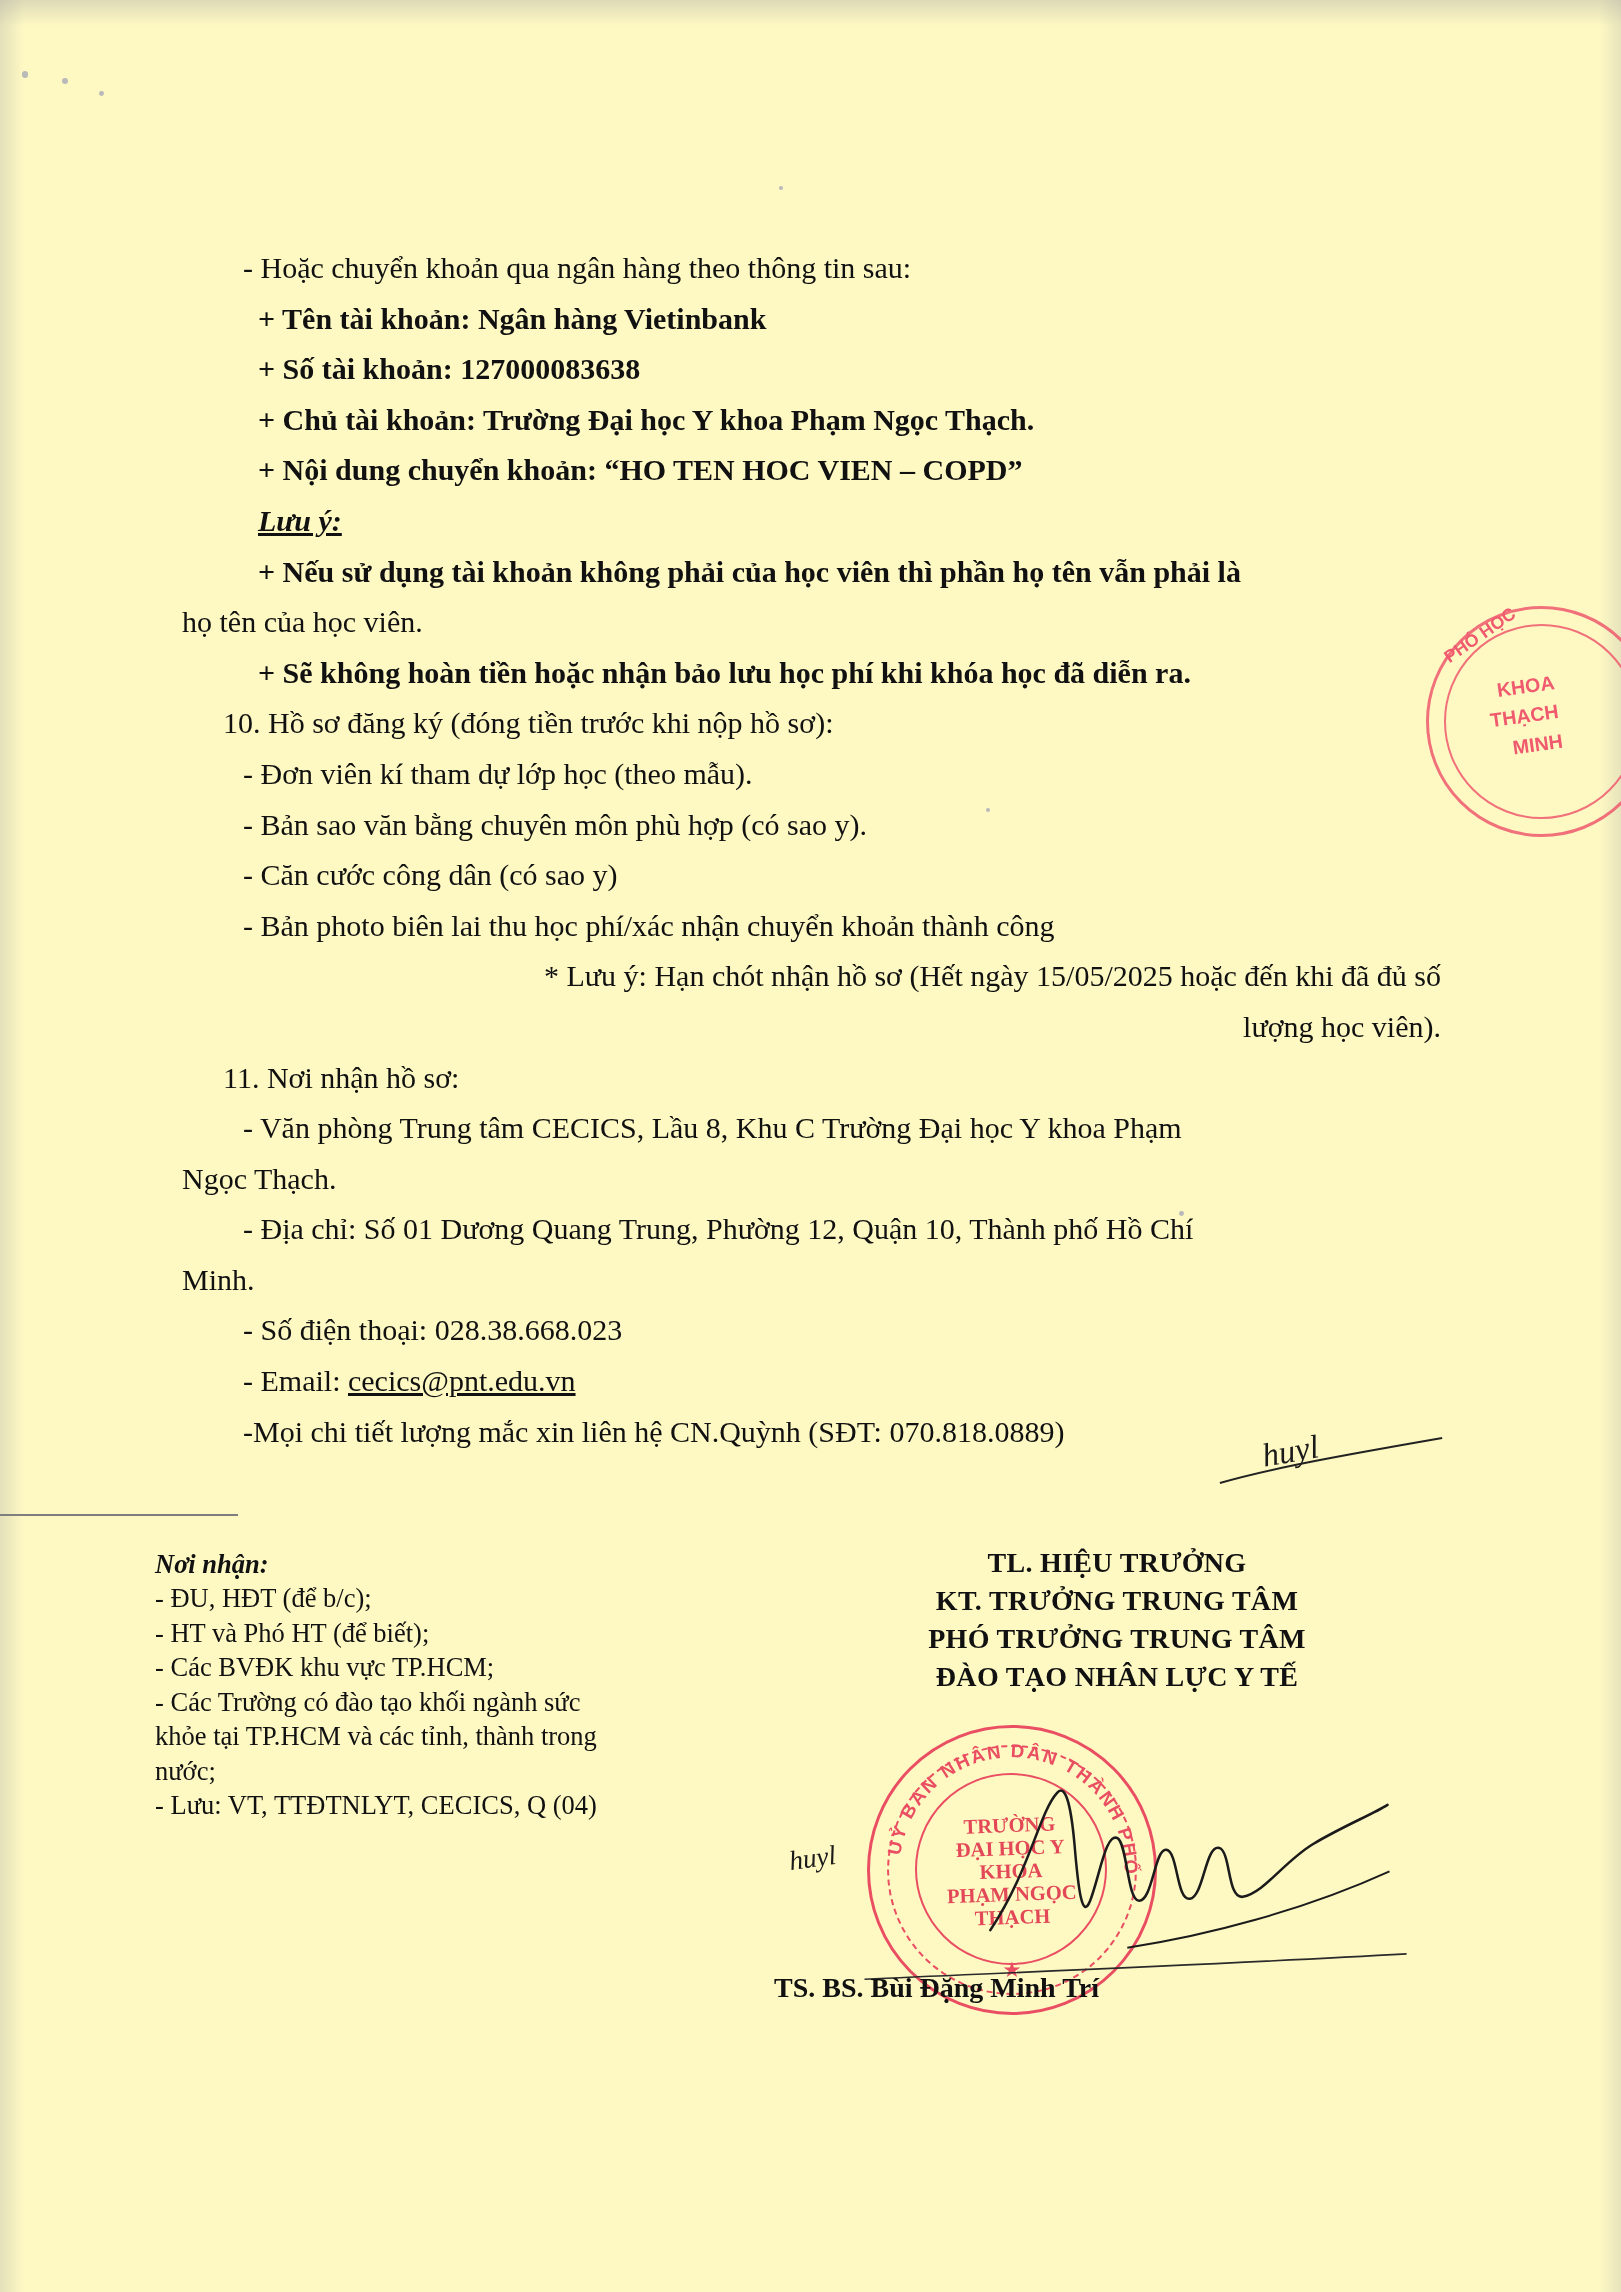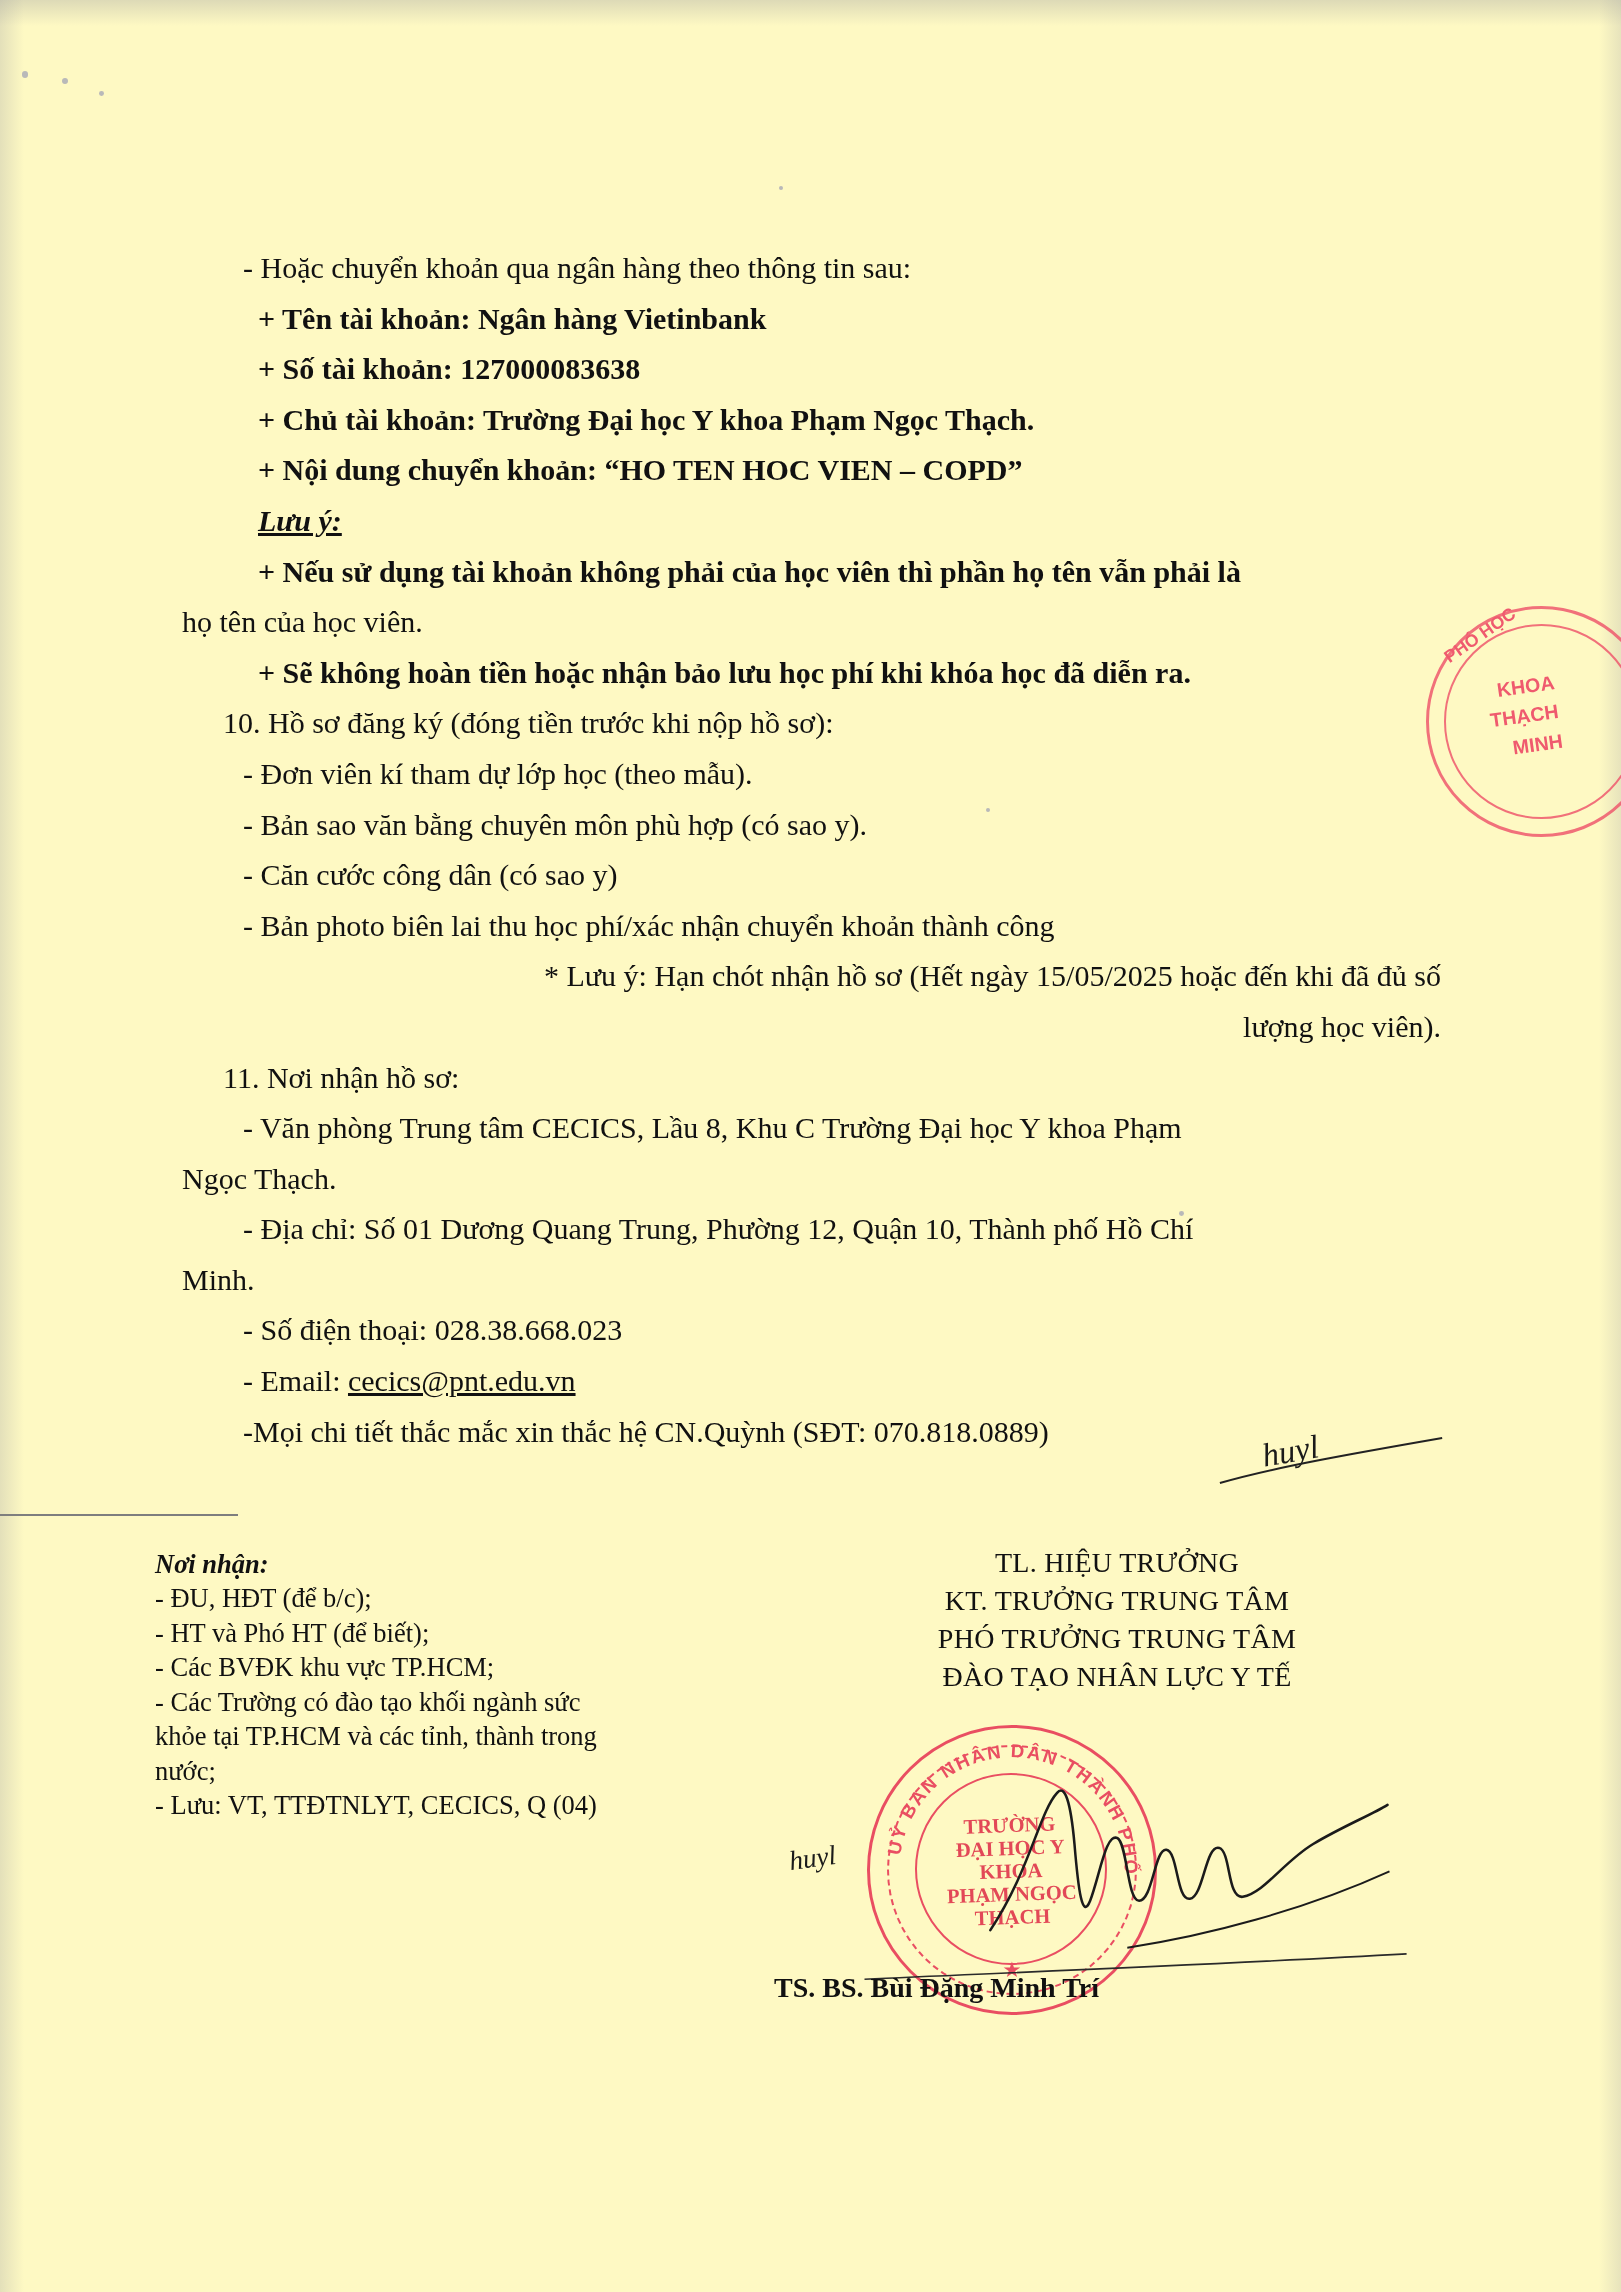--- a/index.html
+++ b/index.html
@@ -86,21 +86,21 @@
     font-weight: bold;
   }
   .recipients .rl { white-space: pre-wrap; }
 
   .signature {
     position: absolute;
     left: 774px;
     top: 1544px;
     width: 686px;
     text-align: center;
-    font-weight: normal;
+    font-weight: bold;
     font-size: 28px;
     line-height: 1.36;
     letter-spacing: 0.3px;
   }
   .signer-name {
     position: absolute;
     left: 774px;
     top: 1972px;
     width: 686px;
     text-align: left;
@@ -267,21 +267,21 @@
       <p class="ln ind1">- Bản photo biên lai thu học phí/xác nhận chuyển khoản thành công</p>
       <p class="ln ind2 bold">* Lưu ý: Hạn chót nhận hồ sơ (Hết ngày 15/05/2025 hoặc đến khi đã đủ số</p>
       <p class="ln ind0 bold">lượng học viên).</p>
       <p class="ln head-num"><span class="bold">11. Nơi nhận hồ sơ:</span></p>
       <p class="ln ind1">- Văn phòng Trung tâm CECICS, Lầu 8, Khu C Trường Đại học Y khoa Phạm</p>
       <p class="ln ind0">Ngọc Thạch.</p>
       <p class="ln ind1">- Địa chỉ: Số 01 Dương Quang Trung, Phường 12, Quận 10, Thành phố Hồ Chí</p>
       <p class="ln ind0">Minh.</p>
       <p class="ln ind1">- Số điện thoại: 028.38.668.023</p>
       <p class="ln ind1"><span>- Email: </span><span class="underline">cecics@pnt.edu.vn</span></p>
-      <p class="ln ind1">-Mọi chi tiết thắc mắc xin thắc hệ CN.Quỳnh (SĐT: 070.818.0889)</p>
+      <p class="ln ind1">-Mọi chi tiết lượng mắc xin liên hệ CN.Quỳnh (SĐT: 070.818.0889)</p>
     </div>
 
   <div class="hr-left"></div>
 
   <div class="recipients">
     <div class="title rl">Nơi nhận:</div>
     <div id="recipients-list">
         <div class="rl">- ĐU, HĐT (để b/c);</div>
         <div class="rl">- HT và Phó HT (để biết);</div>
         <div class="rl">- Các BVĐK khu vực TP.HCM;</div>

